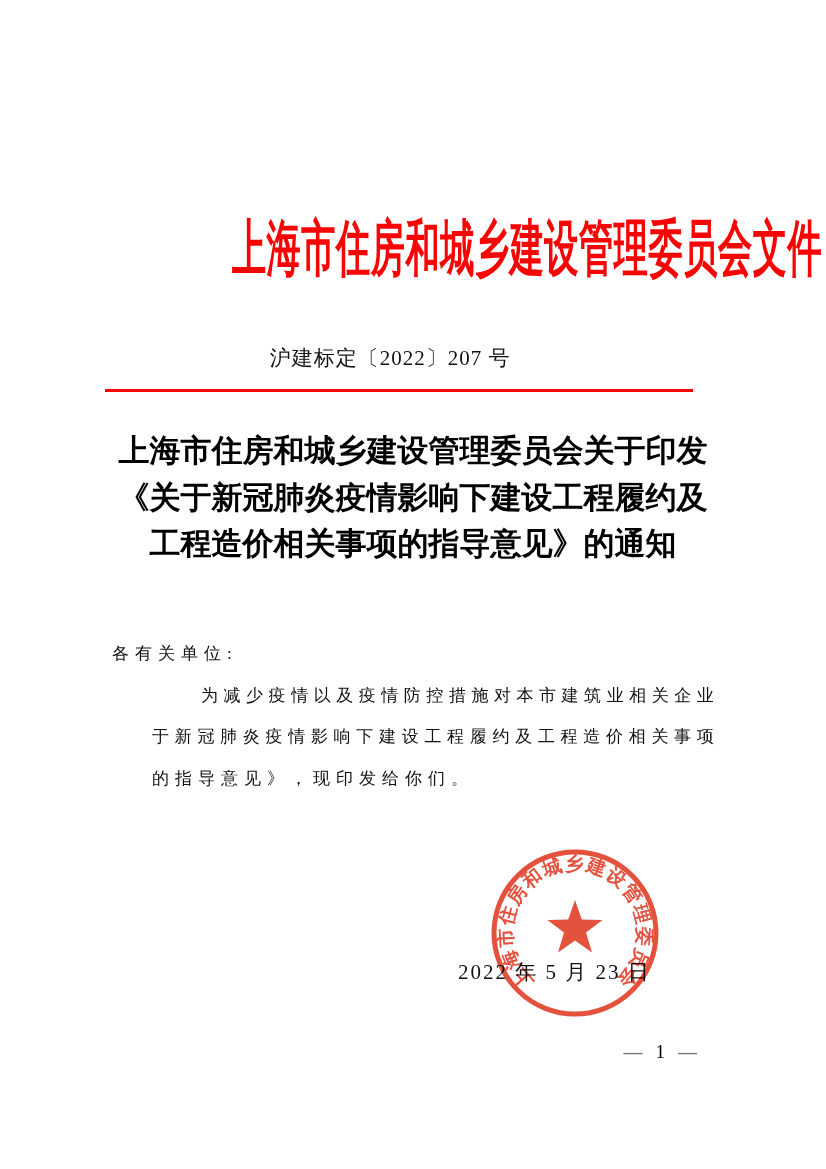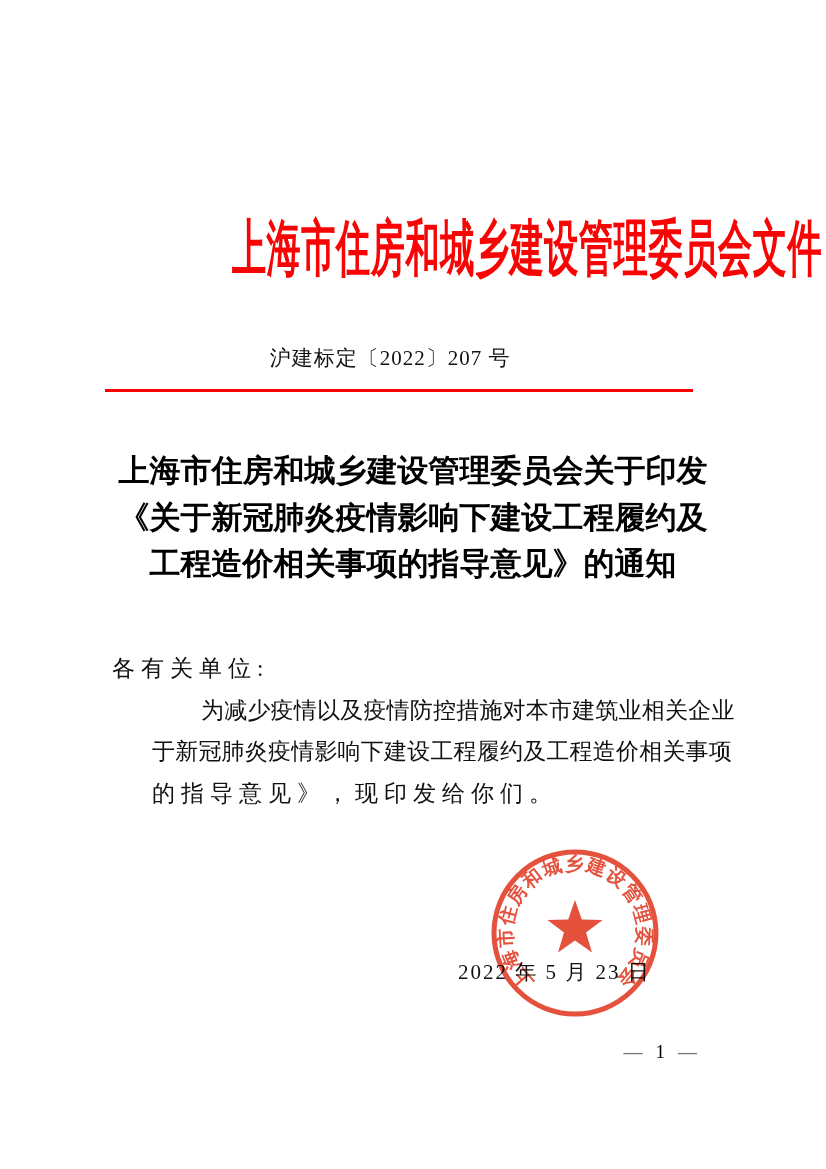--- a/index.html
+++ b/index.html
@@ -42,30 +42,30 @@
   }
 
   
   .red-rule{
     position:absolute;top:389px;left:105px;width:588px;height:3px;
     background:var(--rule_red);
   }
 
   
   .doc-title{
-    position:absolute;top:448px;left:0;width:826px;
+    position:absolute;top:428px;left:0;width:826px;
     text-align:center;font-weight:bold;
     font-size:31px;line-height:46.5px;
     color:#000;
   }
 
   
   .body-block{
-    position:absolute;top:648px;left:112px;width:602px;
-    font-size:23px;line-height:41.5px;color:#111;
+    position:absolute;top:633px;left:112px;width:602px;
+    font-size:17px;line-height:41.5px;color:#111;
   }
   .salutation{letter-spacing:6px;}
   .para-line{
     text-align:justify;
     text-align-last:justify;
     letter-spacing:0.2px;
     white-space:nowrap;
     margin-left:40px;
   }
   .para-line.indent{text-indent:49px;}

